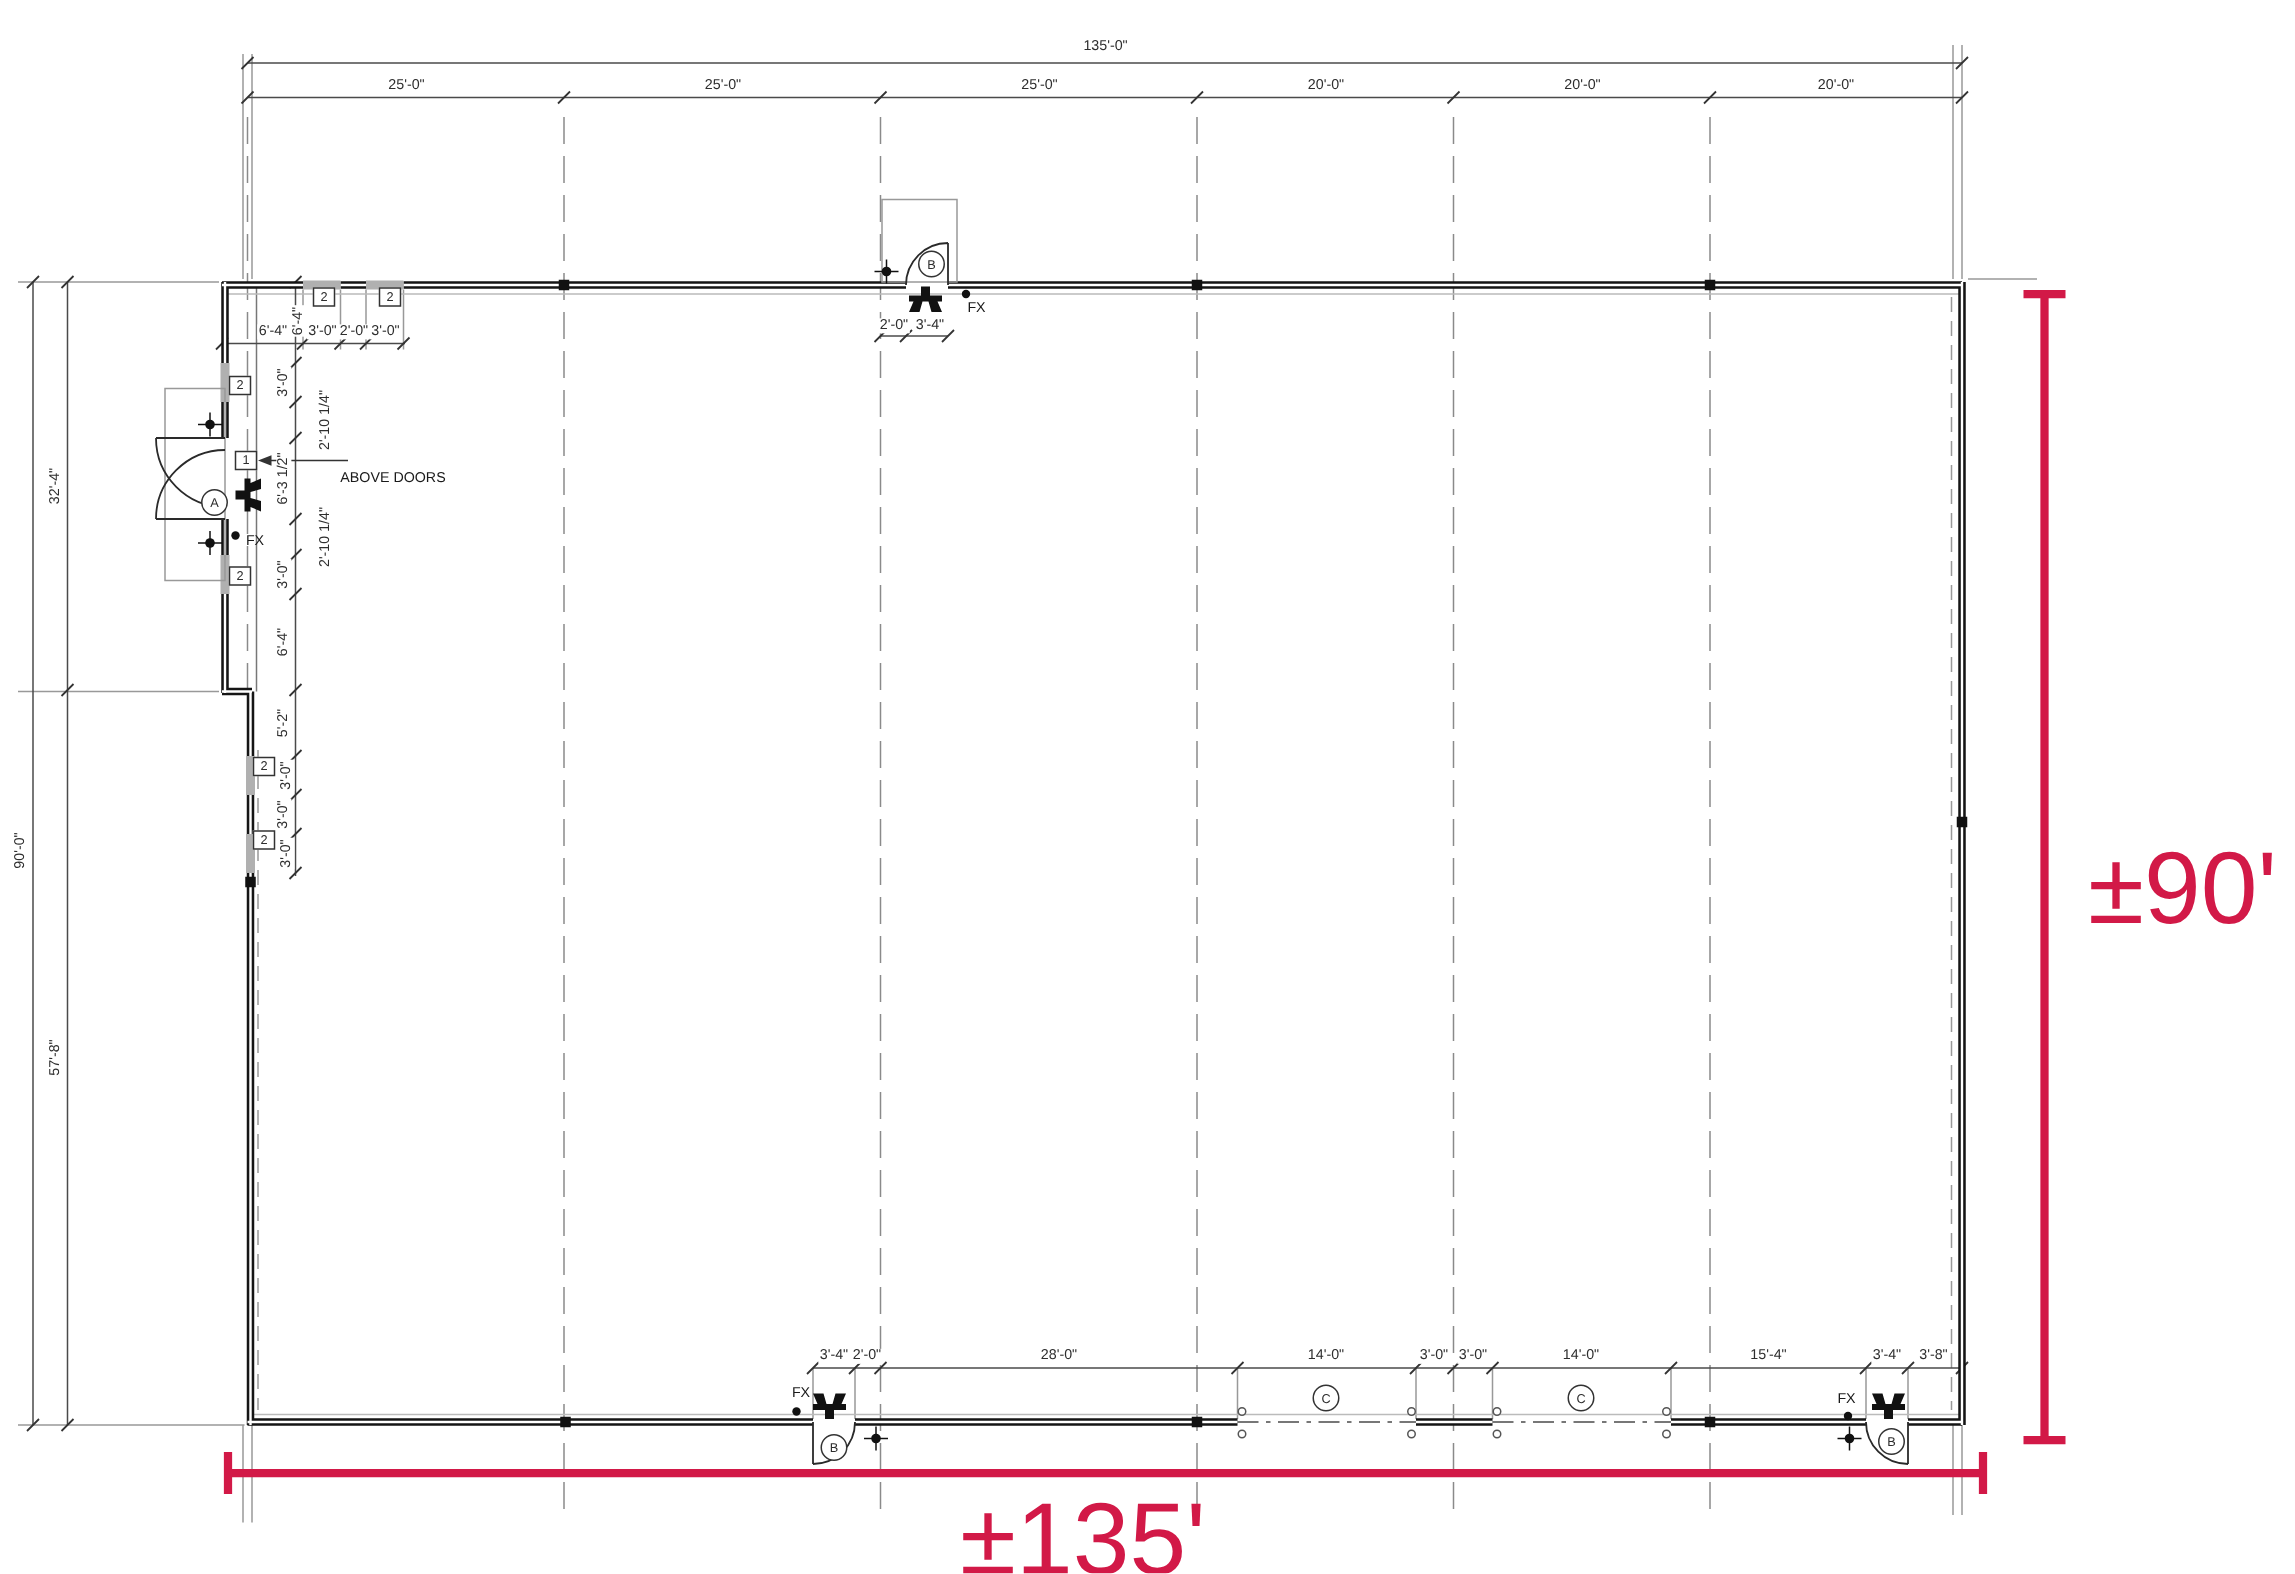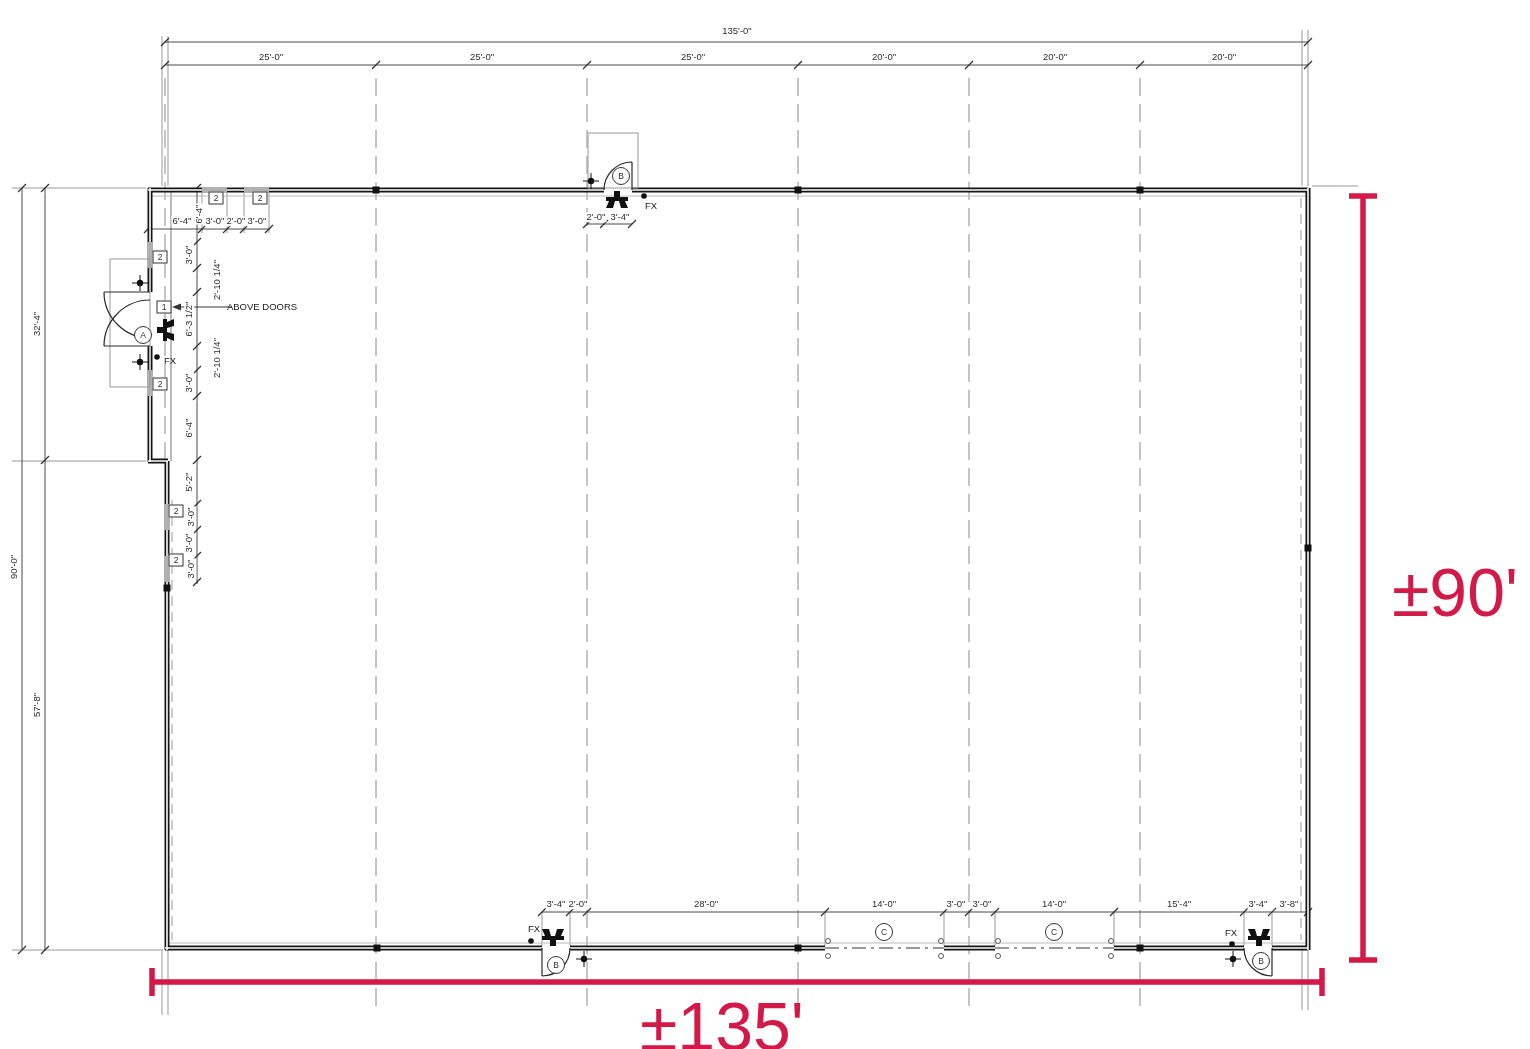--- a/index.html
+++ b/index.html
@@ -6,21 +6,21 @@
   #plan{position:relative;width:1530px;height:1049px;background:#fff;overflow:hidden;
         font-family:"Liberation Sans", sans-serif;}
   #plan svg{position:absolute;left:0;top:0;}
   .lbl{position:absolute;white-space:nowrap;color:#2e2e2e;font-size:9.5px;line-height:1;
        transform:translate(-50%,-50%);background:#fff;padding:0 1px;}
   .lbl.tag{width:13px;height:11px;border:1px solid #333;font-size:8.5px;display:flex;
        align-items:center;justify-content:center;background:#fff;padding:0;}
   .lbl.circ{width:16px;height:16px;border:1px solid #333;border-radius:50%;font-size:8.5px;
        display:flex;align-items:center;justify-content:center;background:#fff;padding:0;}
   .lbl.fx{font-size:9.5px;color:#1a1a1a;background:transparent;}
-  .lbl.note{font-size:9.5px;color:#1a1a1a;background:transparent;}
+  .lbl.note{font-size:9.5px;color:#1a1a1a;background:transparent;margin-top:12px;}
   .red-dim{position:absolute;color:#D21947;font-size:68px;font-weight:500;line-height:1;
        background:transparent;letter-spacing:0px;}
 </style>
 </head>
 <body>
 
 <div id="plan">
 
 <svg width="1530" height="1049" viewBox="0 0 1530 1049">
   <defs>

